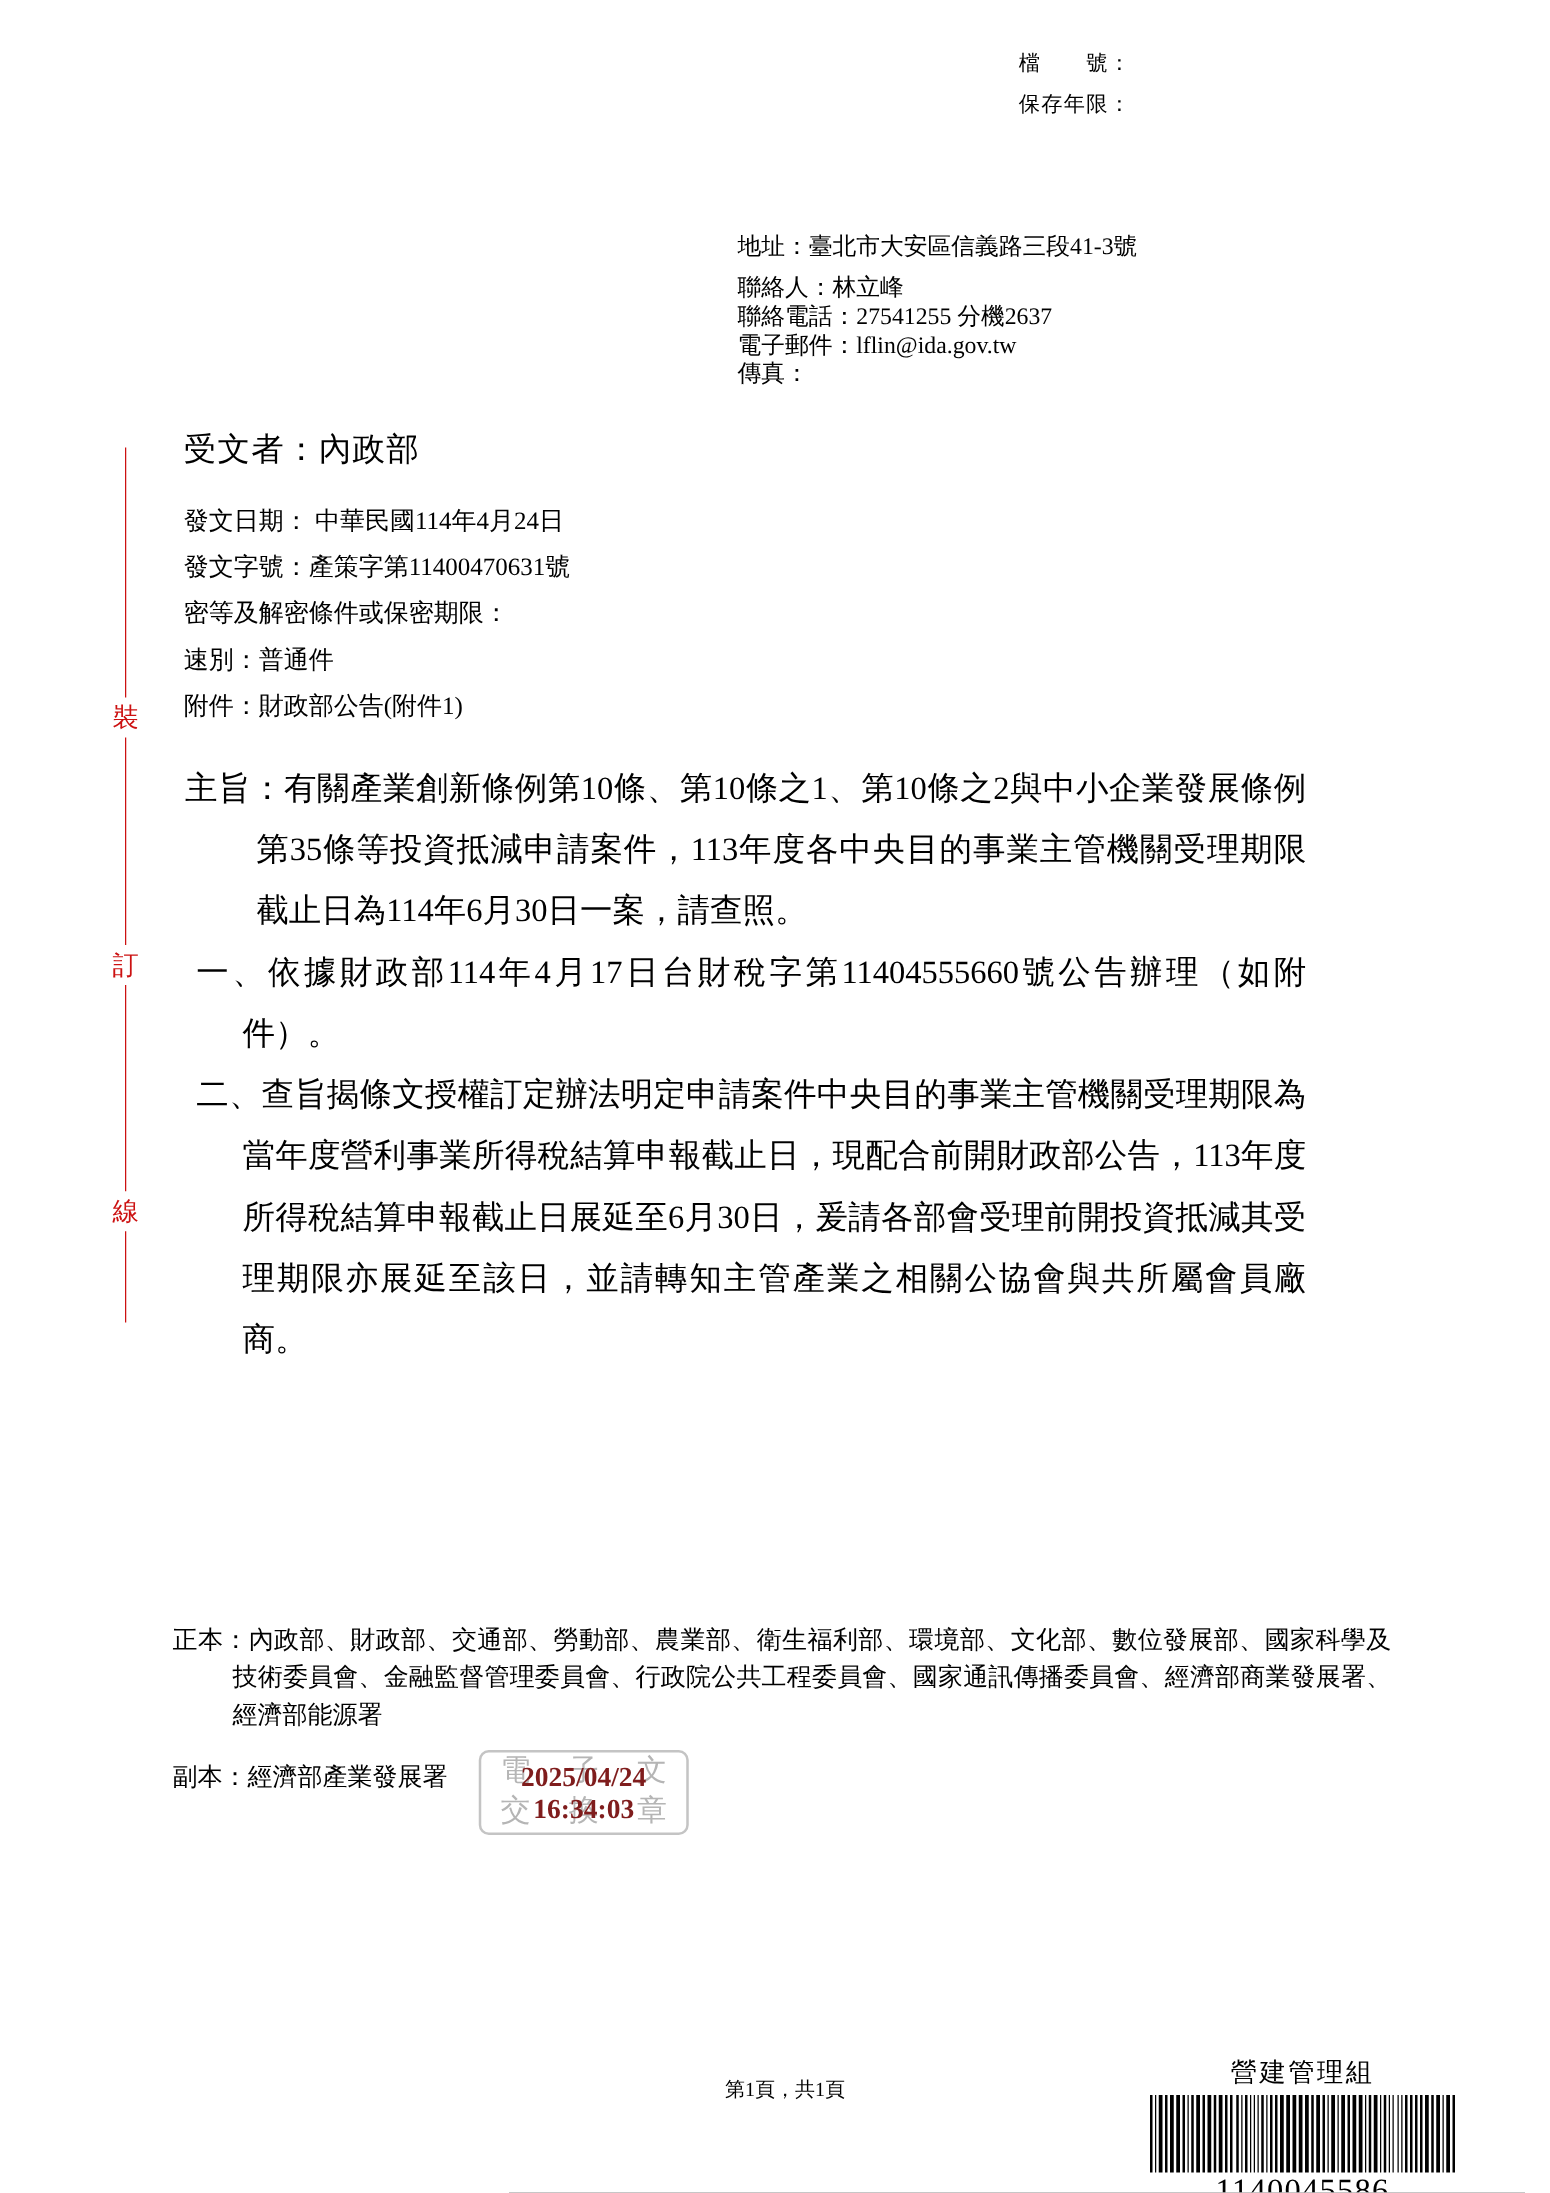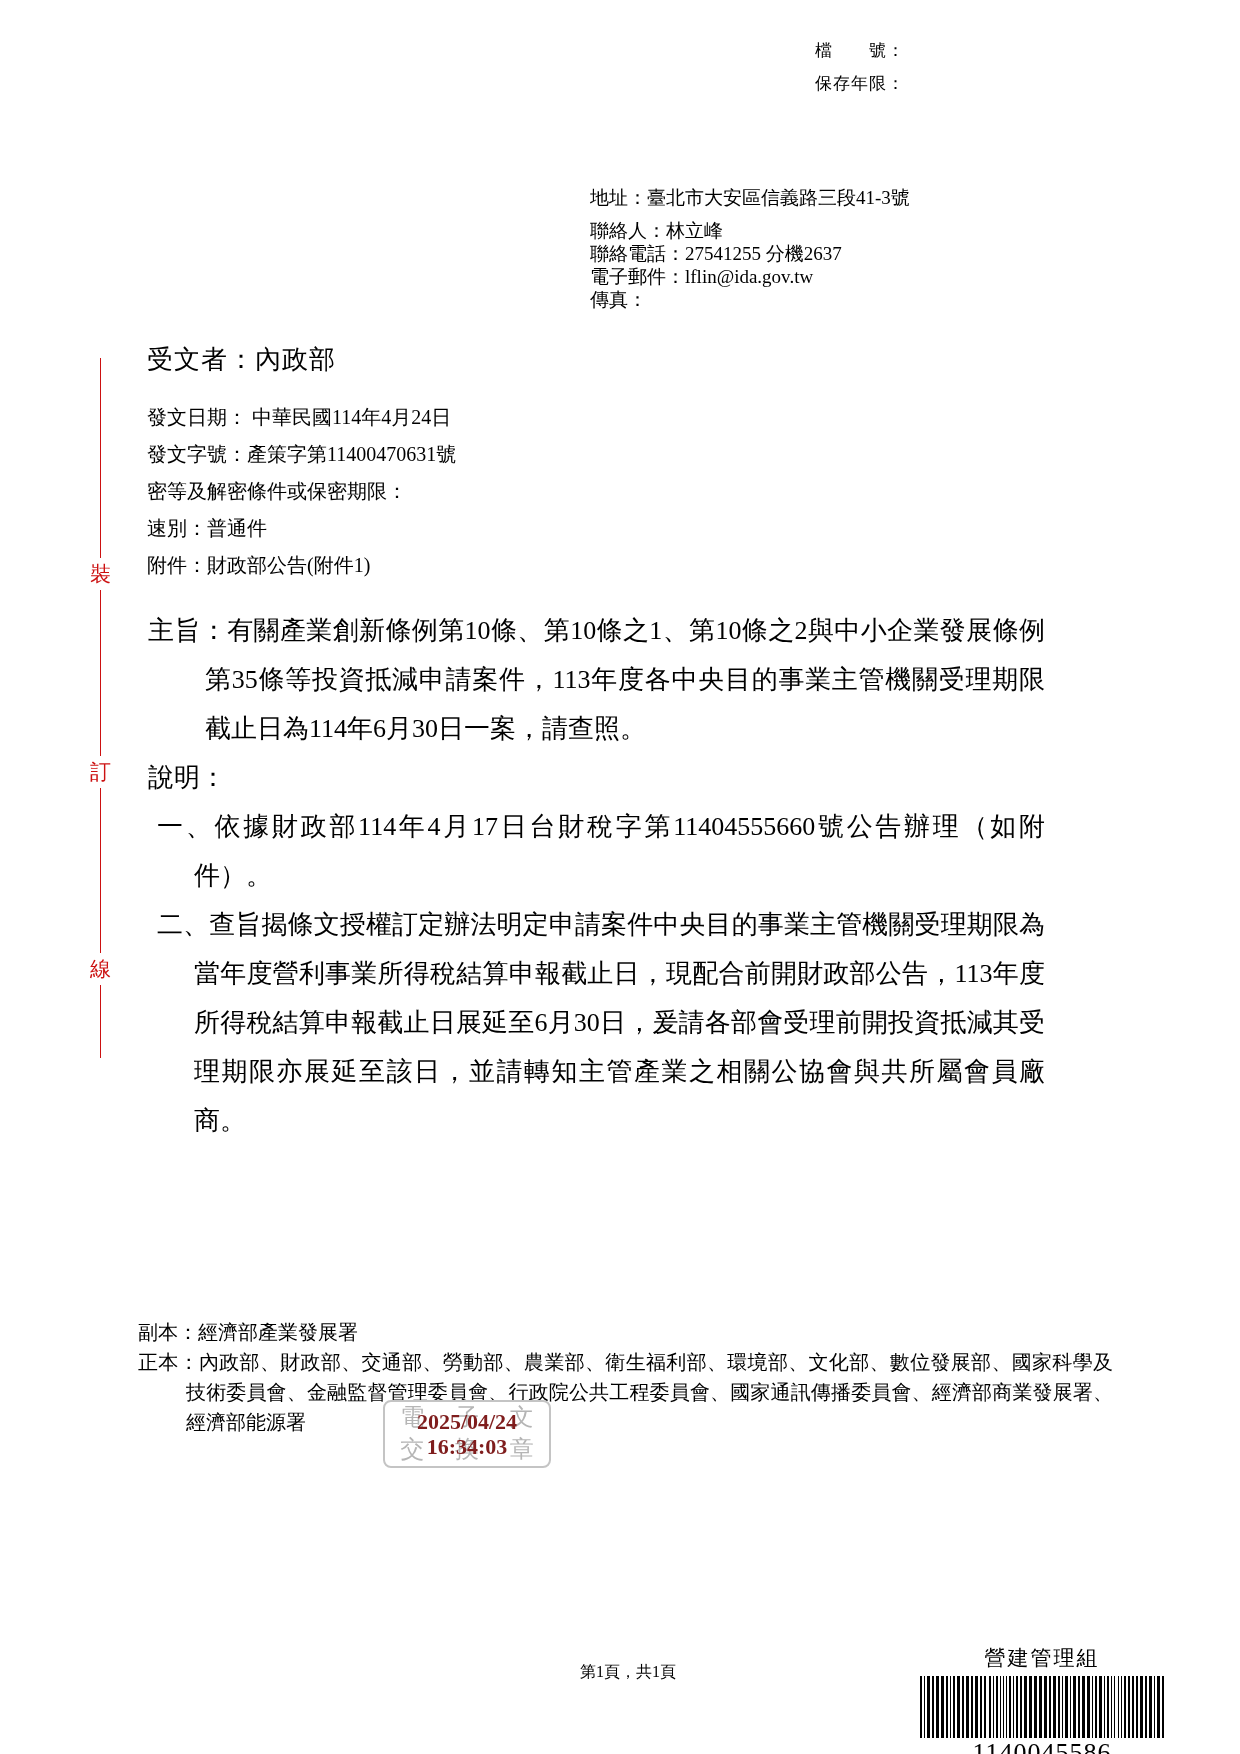--- a/index.html
+++ b/index.html
@@ -127,28 +127,27 @@
   <div class="meta">
     <div>發文日期： 中華民國114年4月24日</div>
     <div>發文字號：產策字第11400470631號</div>
     <div>密等及解密條件或保密期限：</div>
     <div>速別：普通件</div>
     <div>附件：財政部公告(附件1)</div>
   </div>
 
   <div class="body-text">
     <div class="hang-subject"><span>主旨：</span><span>有關產業創新條例第10條、第10條之1、第10條之2與中小企業發展條例第35條等投資抵減申請案件，113年度各中央目的事業主管機關受理期限截止日為114年6月30日一案，請查照。</span></div>
-    <div>說明：</div>
     <div class="item"><span>一、</span><span>依據財政部114年4月17日台財稅字第11404555660號公告辦理（如附件）。</span></div>
     <div class="item"><span>二、</span><span>查旨揭條文授權訂定辦法明定申請案件中央目的事業主管機關受理期限為當年度營利事業所得稅結算申報截止日，現配合前開財政部公告，113年度所得稅結算申報截止日展延至6月30日，爰請各部會受理前開投資抵減其受理期限亦展延至該日，並請轉知主管產業之相關公協會與共所屬會員廠商。</span></div>
   </div>
 
   <div class="copies">
+    <div class="copy-para"><span>正本：</span><span>內政部、財政部、交通部、勞動部、農業部、衛生福利部、環境部、文化部、數位發展部、國家科學及技術委員會、金融監督管理委員會、行政院公共工程委員會、國家通訊傳播委員會、經濟部商業發展署、經濟部能源署</span></div>
     <div class="copy-para cc-para"><span>副本：</span><span>經濟部產業發展署</span></div>
-    <div class="copy-para"><span>正本：</span><span>內政部、財政部、交通部、勞動部、農業部、衛生福利部、環境部、文化部、數位發展部、國家科學及技術委員會、金融監督管理委員會、行政院公共工程委員會、國家通訊傳播委員會、經濟部商業發展署、經濟部能源署</span></div>
   </div>
 
   <div class="stamp">
     <div class="stamp-gray">
       <span>電</span>
       <span>子</span>
       <span>文</span>
       <span>交</span>
       <span>換</span>
       <span>章</span>

